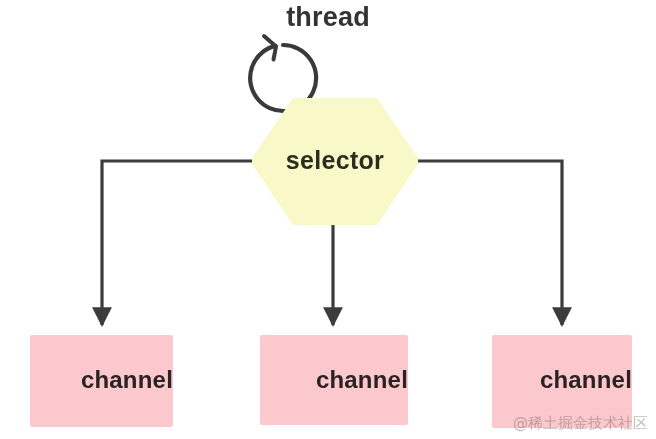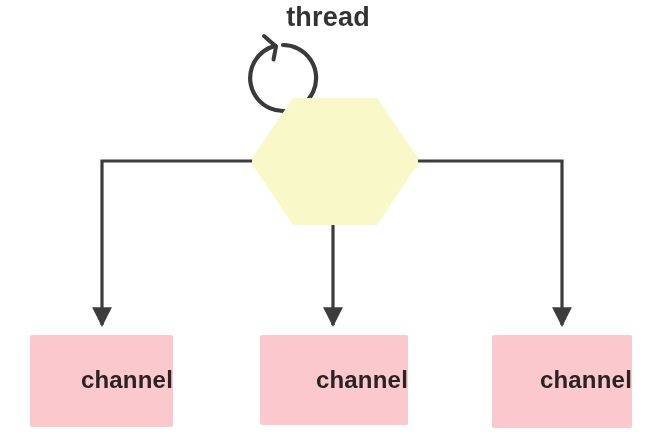--- a/index.html
+++ b/index.html
@@ -95,21 +95,23 @@
 
     <path d="M 418 161 L 562 161 L 562 325" fill="none" stroke="#3c3c3c" stroke-width="3.2" marker-end="url(#arrowhead)"></path>
 
     <rect x="30" y="335" width="143" height="92" rx="2" ry="2" fill="#fbc8ce"></rect>
     <rect x="260" y="335" width="148" height="90" rx="2" ry="2" fill="#fbc8ce"></rect>
     <rect x="492" y="335" width="140" height="93" rx="2" ry="2" fill="#fbc8ce"></rect>
   </svg>
 
   <div class="node-label" id="thread-label">thread</div>
 
+  <div class="node-label" id="selector-label">selector</div>
 
   <div class="node-label channel-label" id="channel-label-0">channel</div>
 
   <div class="node-label channel-label" id="channel-label-1">channel</div>
 
   <div class="node-label channel-label" id="channel-label-2">channel</div>
 
+  <div id="watermark">@稀土掘金技术社区</div>
 
 </div>
 
 </body></html>

